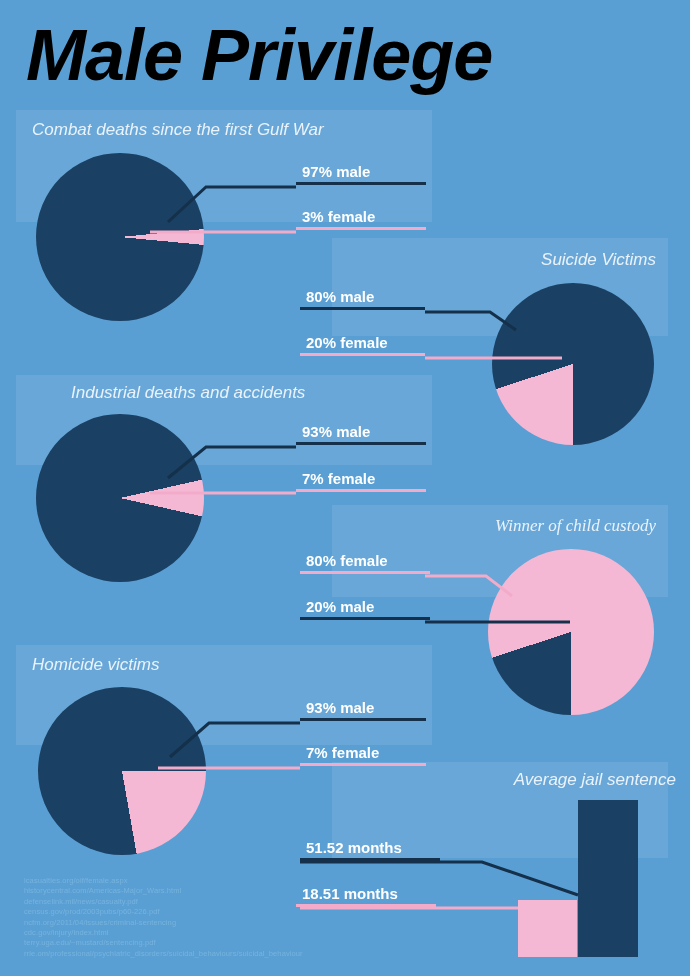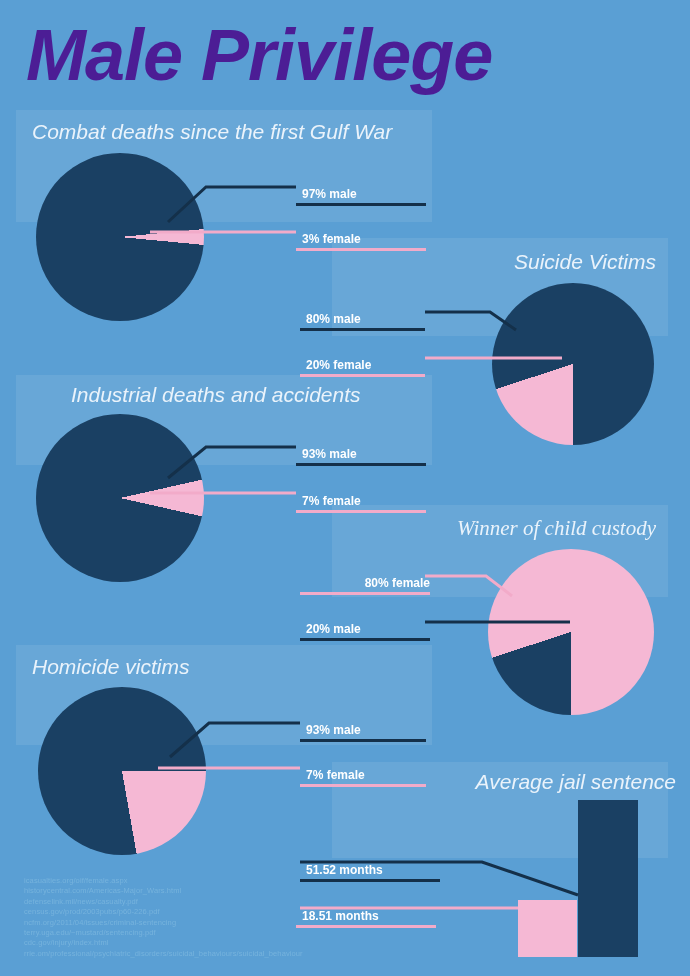--- a/index.html
+++ b/index.html
@@ -19,34 +19,34 @@
   
   .poster-title {
     position: absolute;
     left: 26px;
     top: 12px;
     width: 640px;
     font-size: 72px;
     line-height: 86px;
     font-weight: bold;
     font-style: italic;
-    color: #4c1d95;
+    color: #000000;
     letter-spacing: -1px;
     white-space: nowrap;
   }
 
   
   .panel {
     position: absolute;
     background: rgba(255,255,255,0.085);
   }
 
   .panel-title {
     position: absolute;
-    font-size: 21px;
+    font-size: 17px;
     font-style: italic;
     font-weight: normal;
     color: #eaf3fb;
     white-space: nowrap;
   }
   .panel-title.right {
     text-align: right;
   }
 
   
@@ -55,26 +55,25 @@
     border-radius: 50%;
   }
 
   
   .callout {
     position: absolute;
     white-space: nowrap;
   }
   .callout .cl-text {
     display: block;
-    font-size: 12px;
+    font-size: 15px;
     font-weight: bold;
     color: #ffffff;
     padding-left: 6px;
     padding-bottom: 2px;
-    margin-top: 24px;
   }
   .callout .cl-rule {
     display: block;
     height: 3px;
     width: 100%;
   }
   .rule-navy { background: #14304a; }
   .rule-pink { background: #f2abc9; }
 
   
@@ -167,21 +166,21 @@
     <span class="cl-rule rule-pink"></span>
   </div>
 
   <div class="panel-title right" style="left:368px; top:516px; width:288px;font-family:Liberation Serif, serif;">Winner of child custody</div>
 
   <div class="pie" style="left:488px; top:549px; width:166px; height:166px;
               background: conic-gradient(from 180deg,
                  #1a4063 0deg 72deg,
                  #f5b8d4 72deg 360deg);"></div>
 
-  <div class="callout" style="left:300px; top:552px; width:130px;text-align:right;">
+  <div class="callout" style="left:300px; top:552px; width:130px;">
     <span class="cl-text">80% female</span>
     <span class="cl-rule rule-pink"></span>
   </div>
   <div class="callout" style="left:300px; top:598px; width:130px;">
     <span class="cl-text">20% male</span>
     <span class="cl-rule rule-navy"></span>
   </div>
 
   <div class="panel-title" style="left:32px; top:655px;">Homicide victims</div>
 
@@ -239,18 +238,18 @@
 
     <polyline points="300,908 518,908" fill="none" stroke="#f2abc9" stroke-width="3"></polyline>
   </svg>
 
   <div class="sources">
     <div>icasualties.org/oif/female.aspx</div>
     <div>historycentral.com/Americas-Major_Wars.html</div>
     <div>defenselink.mil/news/casualty.pdf</div>
     <div>census.gov/prod/2003pubs/p60-226.pdf</div>
     <div>ncfm.org/2011/04/issues/criminal-sentencing</div>
+    <div>cdc.gov/injury/index.html</div>
     <div>terry.uga.edu/~mustard/sentencing.pdf</div>
-    <div>cdc.gov/injury/index.html</div>
     <div>rrie.om/professional/psychiatric_disorders/suicidal_behaviours/suicidal_behaviour</div>
   </div>
 
 </div>
 
 </body></html>

